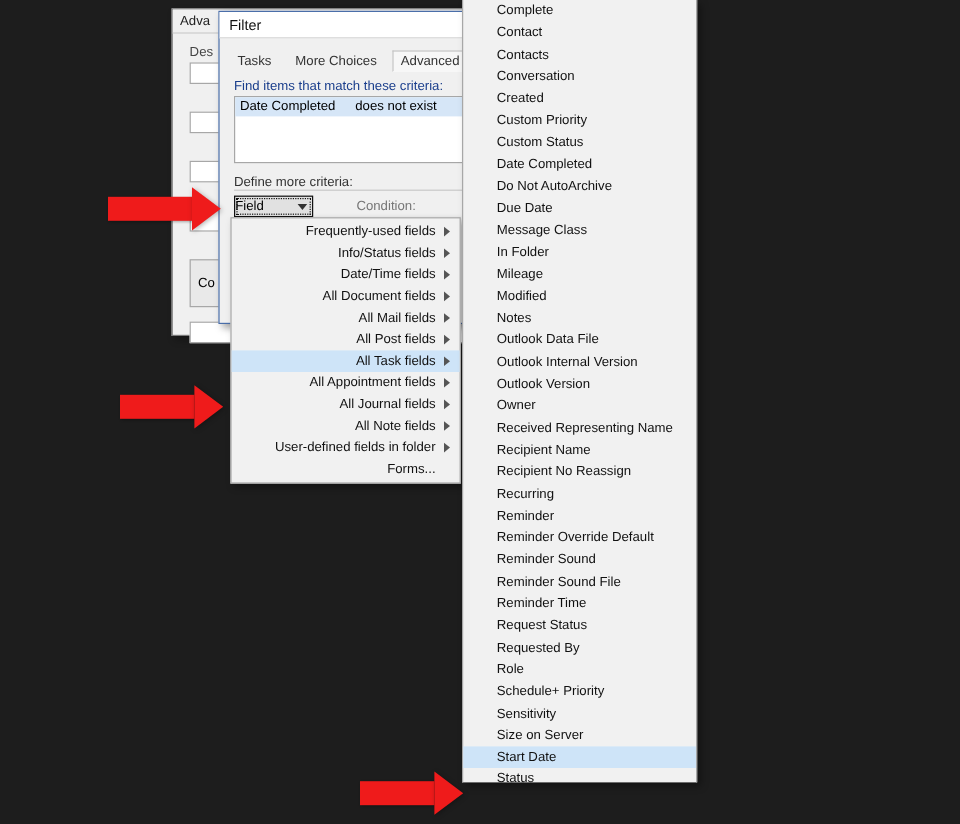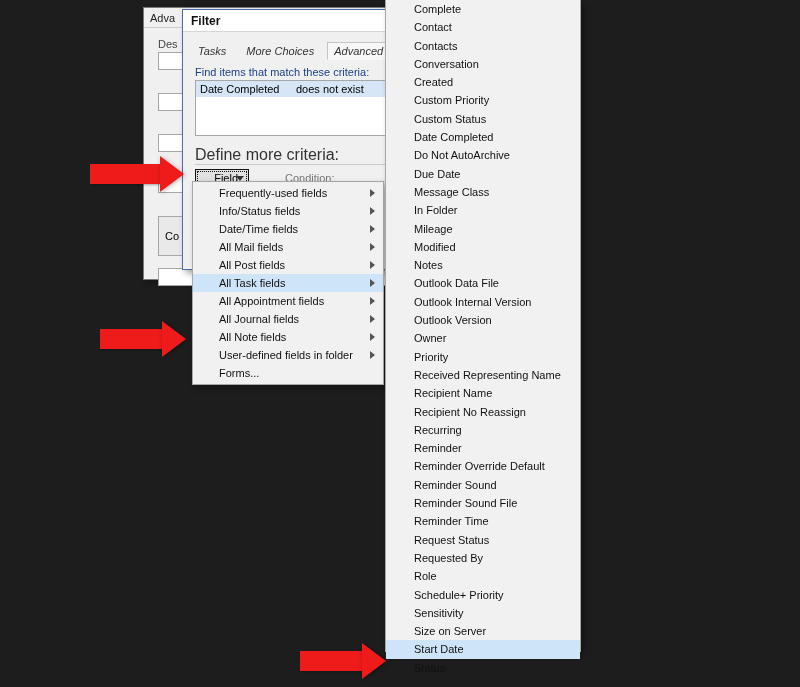--- a/index.html
+++ b/index.html
@@ -51,28 +51,26 @@
     box-shadow: 3px 3px 6px rgba(0,0,0,.35);
   }
   .filter-dialog .titlebar {
     height: 22px;
     line-height: 22px;
     background: #fff;
     color: #111;
     padding: 0 8px;
     font-size: 12px;
     border-bottom: 1px solid #d6d6d6;
-    font-weight: bold;
   }
   .tabs {
     display: flex;
     gap: 6px;
     padding: 10px 8px 0 8px;
     font-size: 11px;
-    font-style: italic;
   }
   .tab {
     padding: 2px 6px;
     border: 1px solid transparent;
     color: #333;
     cursor: default;
   }
   .tab.active {
     background: #f7f7f7;
     border: 1px solid #c4c4c4;
@@ -94,38 +92,38 @@
     height: 16px;
     line-height: 16px;
     background: #d6e6f7;
     display: flex;
     font-size: 11px;
   }
   .criteria-row .col1 { width: 96px; padding-left: 4px; }
   .criteria-row .col2 { padding-left: 4px; }
   .define-label {
     margin: 10px 12px 4px 12px;
-    font-size: 16px;
+    font-size: 11px;
     color: #333;
     border-bottom: 1px solid #c9c9c9;
   }
   .field-row{
     display:flex;
     align-items:center;
     gap:36px;
     margin: 4px 12px;
     font-size:11px;
     color:#777;
   }
   .field-btn{
     position:relative;
-    width: 54px;
+    width: 66px;
     height:18px;
     line-height:16px;
-    text-align:right;
+    text-align:left;
     background:#e1e1e1;
     border:1px solid #111;
     outline:1px dotted #111;
     outline-offset:-3px;
     font-size:11px;
     color:#000;
     padding-right:10px;
   }
   .field-btn::after{
     content:"";
@@ -148,20 +146,21 @@
     padding:2px 0;
   }
   .m1-item{
     position:relative;
     height:18px;
     line-height:18px;
     padding:0 20px 0 26px;
     font-size:11px;
     color:#111;
     cursor:default;
+    text-align:right;
   }
   .m1-item.has-sub::after{
     content:"";
     position:absolute;
     right:8px; top:5px;
     border-top:4px solid transparent;
     border-bottom:4px solid transparent;
     border-left:5px solid #555;
   }
   .m1-item.highlight{ background:#cee4f8; }
@@ -250,20 +249,21 @@
   <div class="field-row">
     <div class="field-btn">Field</div>
     <span>Condition:</span>
   </div>
 </div>
 
 <div class="menu1" id="menu1">
     <div class="m1-item has-sub">Frequently-used fields</div>
     <div class="m1-item has-sub">Info/Status fields</div>
     <div class="m1-item has-sub">Date/Time fields</div>
+    <div class="m1-item has-sub">All Document fields</div>
     <div class="m1-item has-sub">All Mail fields</div>
     <div class="m1-item has-sub">All Post fields</div>
     <div class="m1-item has-sub highlight">All Task fields</div>
     <div class="m1-item has-sub">All Appointment fields</div>
     <div class="m1-item has-sub">All Journal fields</div>
     <div class="m1-item has-sub">All Note fields</div>
     <div class="m1-item has-sub">User-defined fields in folder</div>
     <div class="m1-item">Forms...</div>
   </div>
 
@@ -280,21 +280,20 @@
     <div class="m2-item">Due Date</div>
     <div class="m2-item">Message Class</div>
     <div class="m2-item">In Folder</div>
     <div class="m2-item">Mileage</div>
     <div class="m2-item">Modified</div>
     <div class="m2-item">Notes</div>
     <div class="m2-item">Outlook Data File</div>
     <div class="m2-item">Outlook Internal Version</div>
     <div class="m2-item">Outlook Version</div>
     <div class="m2-item">Owner</div>
-    <div class="m2-item">Priority</div>
     <div class="m2-item">Received Representing Name</div>
     <div class="m2-item">Recipient Name</div>
     <div class="m2-item">Recipient No Reassign</div>
     <div class="m2-item">Recurring</div>
     <div class="m2-item">Reminder</div>
     <div class="m2-item">Reminder Override Default</div>
     <div class="m2-item">Reminder Sound</div>
     <div class="m2-item">Reminder Sound File</div>
     <div class="m2-item">Reminder Time</div>
     <div class="m2-item">Request Status</div>

